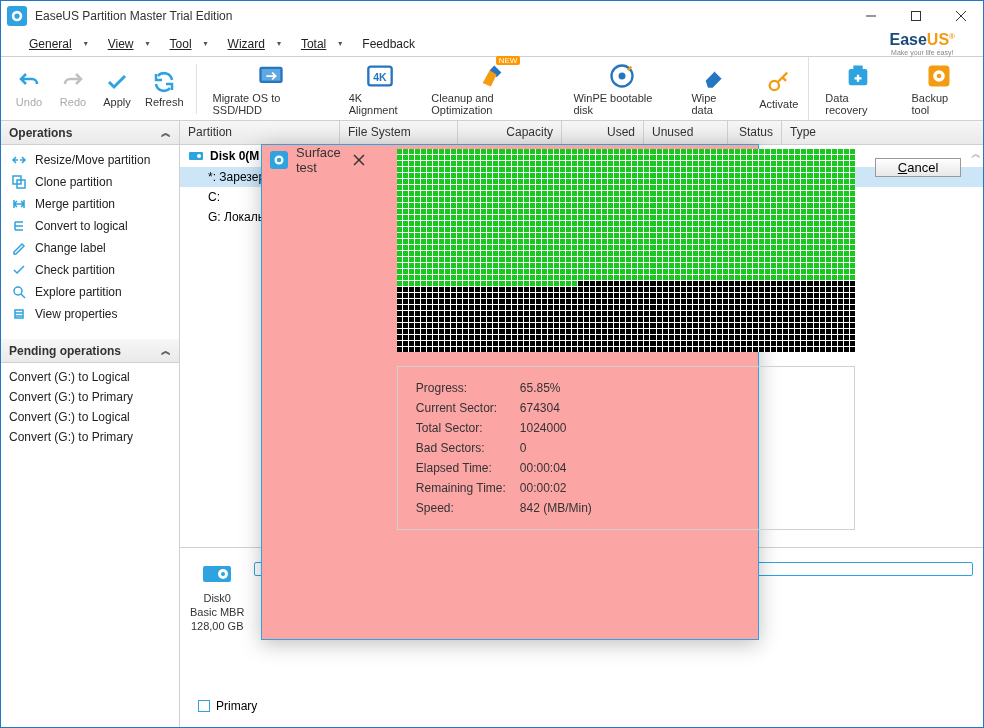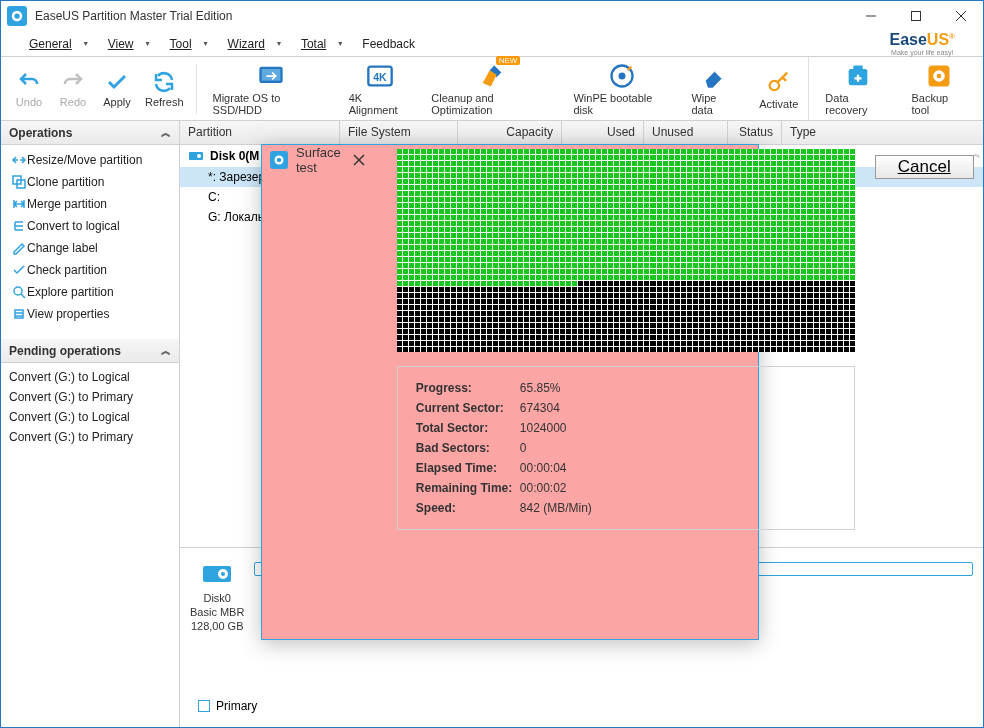--- a/index.html
+++ b/index.html
@@ -34,21 +34,21 @@
 .tool-btn .new-badge { position: absolute; top: -6px; right: -14px; background: #ff9800; color: #fff; font-size: 8px; padding: 0 3px; border-radius: 2px; }
 .tool-btn .icon-wrapper { position: relative; }
 .toolbar .spacer { flex: 1; }
 .toolbar .right-group { display: flex; align-items: center; border-left: 1px solid #e0e0e0; height: 100%; padding-left: 6px; }
 
 .body { flex: 1; display: flex; overflow: hidden; }
 .sidebar { width: 179px; border-right: 1px solid #d0d0d0; background: #fff; display: flex; flex-direction: column; overflow: hidden; }
 .section-header { height: 24px; background: linear-gradient(#f6f6f6,#eaeaea); border-bottom: 1px solid #d0d0d0; display: flex; align-items: center; padding: 0 8px; font-size: 12px; font-weight: bold; color: #333; justify-content: space-between; }
 .section-header .chev { font-size: 10px; color: #666; }
 .op-list { padding: 4px 0; }
-.op-item { display: flex; align-items: center; padding: 3px 10px; font-size: 12px; color: #222; gap: 0; }
+.op-item { display: flex; align-items: center; padding: 3px 10px; font-size: 12px; color: #222; gap: 8px; }
 .op-item .op-icon { width: 16px; height: 16px; display: flex; align-items: center; justify-content: center; }
 .op-item .op-icon svg { width: 16px; height: 16px; }
 .pending-list { padding: 4px 0; background: #fff; }
 .pending-item { font-size: 12px; color: #222; padding: 3px 8px; }
 
 .main { flex: 1; display: flex; flex-direction: column; overflow: hidden; }
 .table-header { height: 24px; background: linear-gradient(#f6f6f6,#eaeaea); border-bottom: 1px solid #d0d0d0; display: flex; font-size: 12px; color: #333; }
 .th { padding: 4px 8px; border-right: 1px solid #d0d0d0; }
 .th.partition { width: 160px; }
 .th.fs { width: 118px; }
@@ -87,23 +87,23 @@
 .modal-title .close-btn { width: 20px; height: 20px; display: flex; align-items: center; justify-content: center; }
 .modal-title .close-btn svg { width: 12px; height: 12px; stroke: #333; stroke-width: 1.5; }
 .modal-body { flex: 1; padding: 4px 20px 10px 20px; display: flex; flex-direction: column; }
 .sector-grid { width: 458px; height: 203px; position: relative; }
 .sector-grid canvas, .sector-grid .grid-render { width: 100%; height: 100%; }
 .grid-render { display: grid; grid-template-columns: repeat(76, 1fr); grid-auto-rows: 1fr; gap: 1px; background: #fff; }
 .cell-good { background: #18c81f; }
 .cell-pending { background: #000; }
 .stats-box { margin-top: 14px; border: 1px solid #d0d0d0; padding: 14px 18px; font-size: 12px; color: #333; }
 .stat-row { display: flex; margin-bottom: 6px; }
-.stat-row .label { width: 104px; font-weight: bold; }
+.stat-row .label { width: 104px; }
 .modal-footer { height: 44px; border-top: 0; display: flex; align-items: center; justify-content: center; }
-.cancel-btn { padding: 1px 22px; font-size: 17px; border: 1px solid #999; background: linear-gradient(#fefefe,#e8e8e8); text-decoration: underline; }
+.cancel-btn { padding: 1px 22px; font-size: 13px; border: 1px solid #999; background: linear-gradient(#fefefe,#e8e8e8); }
 
 .app-icon-small { width: 18px; height: 18px; background: #2fa3e0; border-radius: 3px; display: flex; align-items: center; justify-content: center; }
 .app-icon-small svg { width: 12px; height: 12px; }
 </style>
 </head>
 <body>
 
 <div class="window">
 
   <div class="titlebar">

